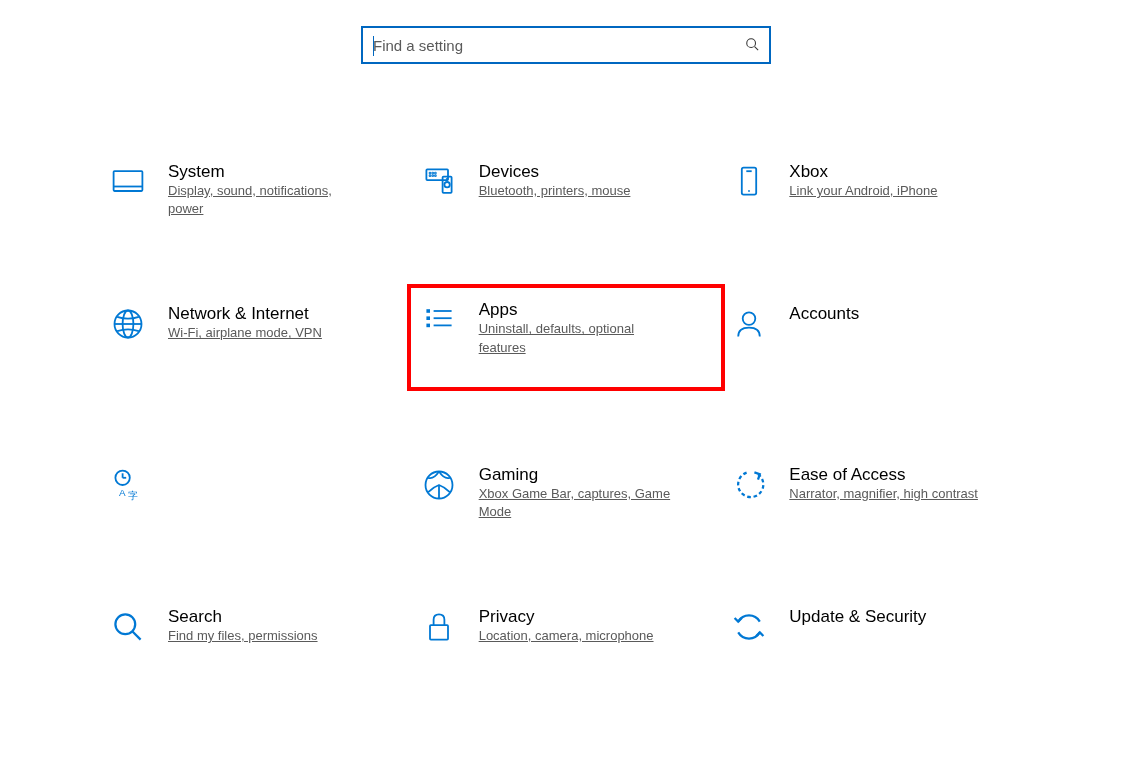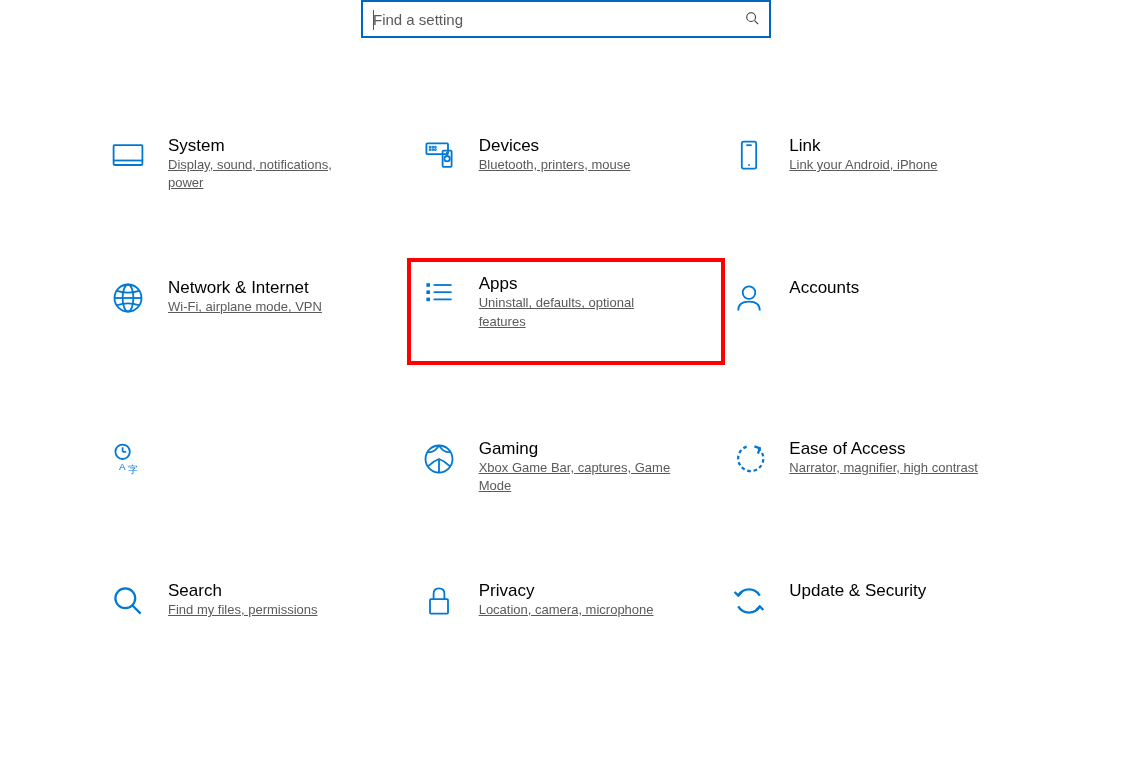--- a/index.html
+++ b/index.html
@@ -10,20 +10,21 @@
     body {
       font-family: "Segoe UI", -apple-system, sans-serif;
       background: #ffffff;
       width: 1132px;
       height: 760px;
       overflow: hidden;
     }
     .search-container {
       display: flex;
       justify-content: center;
+      padding-top: 26px;
       margin-bottom: 90px;
     }
     .search-box {
       width: 410px;
       height: 38px;
       border: 2px solid #0067c0;
       display: flex;
       align-items: center;
       padding: 0 10px;
       position: relative;
@@ -157,21 +158,21 @@
 
   <div class="setting-item">
     <div class="icon-wrap">
       <svg viewBox="0 0 40 40" fill="none" stroke="#0078d4" stroke-width="2">
         <rect x="12" y="4" width="16" height="30" rx="2"></rect>
         <line x1="17" y1="8" x2="23" y2="8"></line>
         <circle cx="20" cy="30" r="1" fill="#0078d4" stroke="none"></circle>
       </svg>
     </div>
     <div class="setting-text">
-      <div class="setting-title">Link</div>
+      <div class="setting-title">Xbox</div>
       <div class="setting-desc">Link your Android, iPhone</div>
     </div>
   </div>
 
   <div class="setting-item">
     <div class="icon-wrap">
       <svg viewBox="0 0 40 40" fill="none" stroke="#0078d4" stroke-width="2">
         <circle cx="20" cy="20" r="15"></circle>
         <ellipse cx="20" cy="20" rx="6" ry="15"></ellipse>
         <line x1="5" y1="20" x2="35" y2="20"></line>

